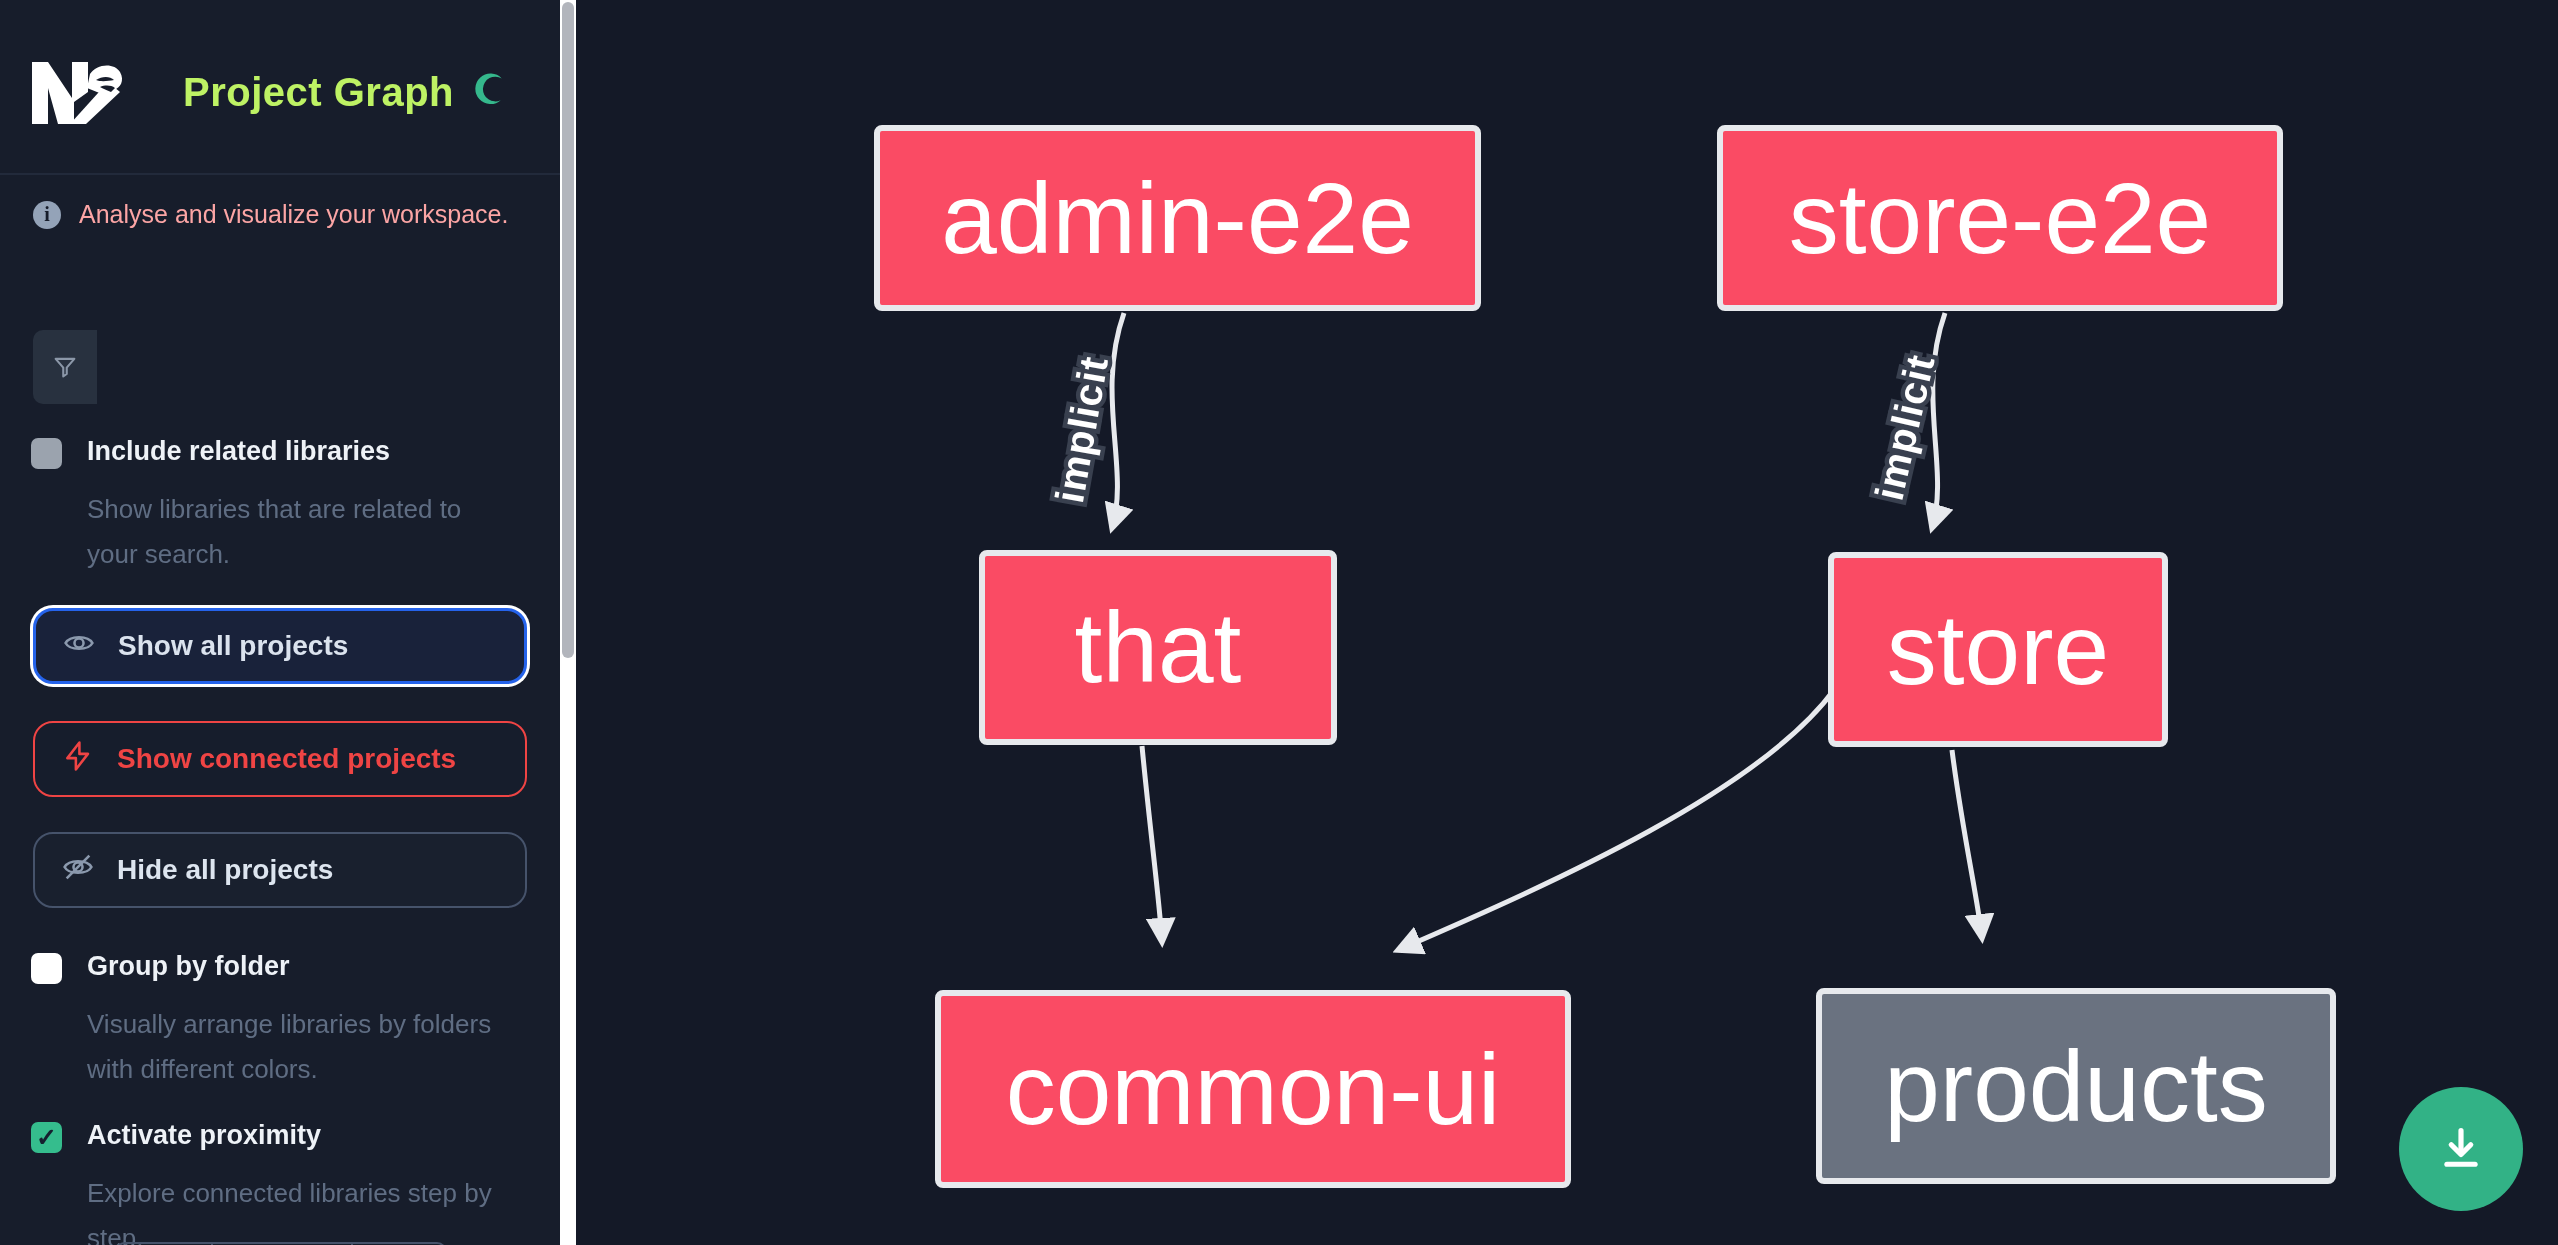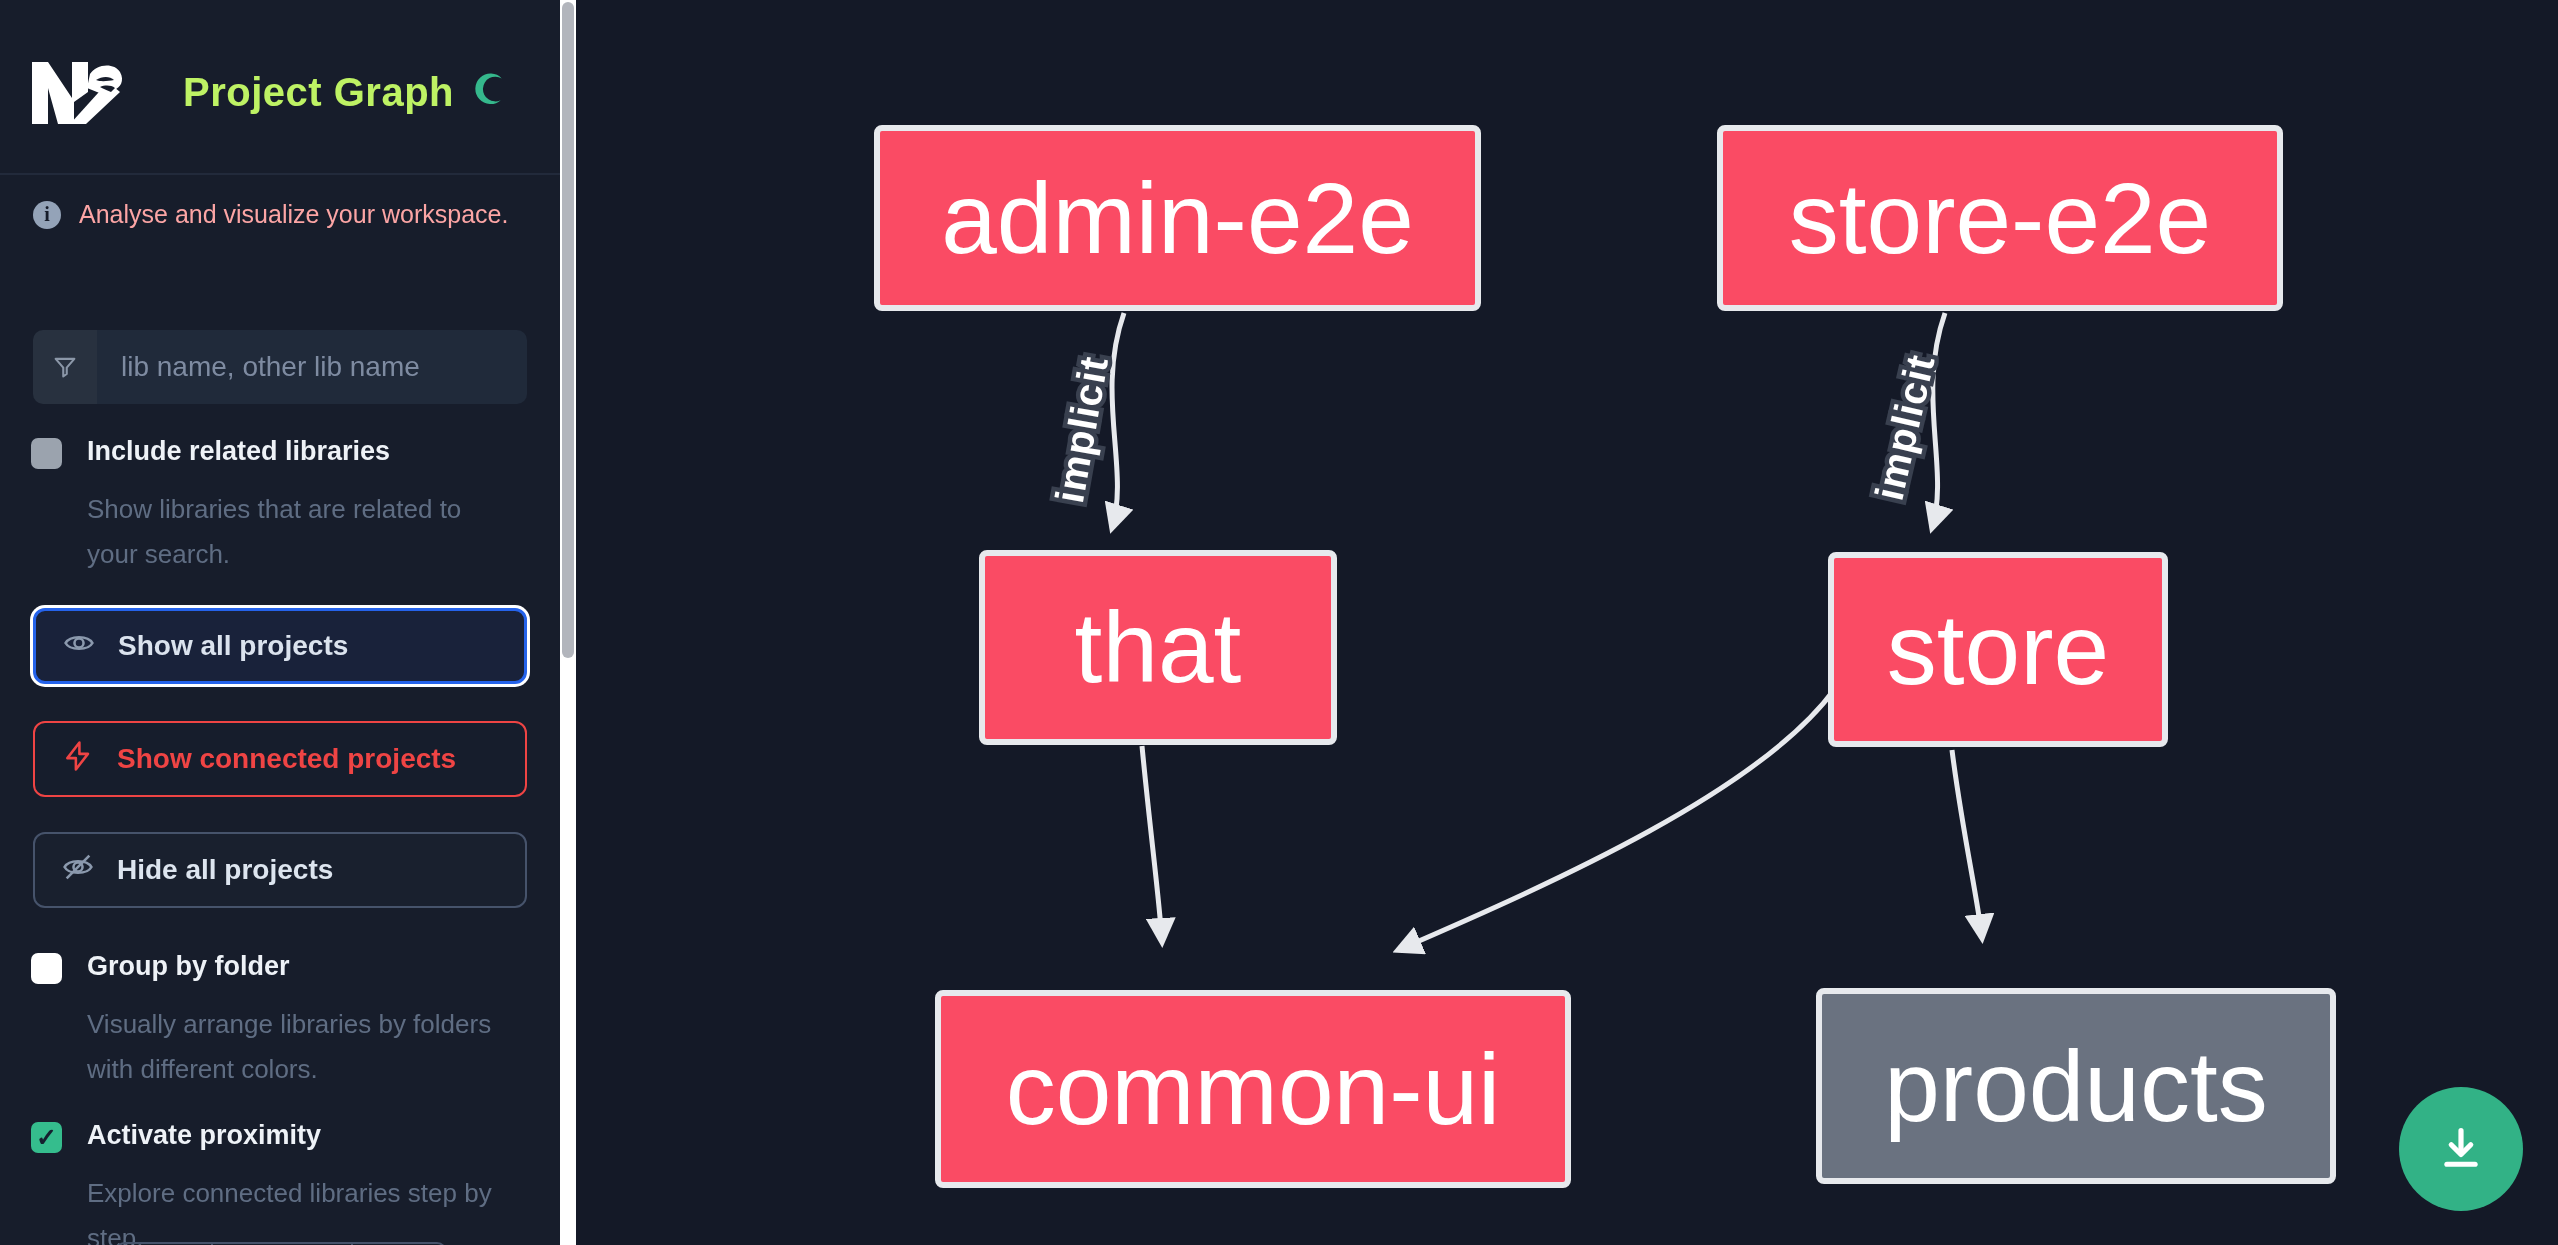--- a/index.html
+++ b/index.html
@@ -52,21 +52,21 @@
   .box-white { background:#ffffff; }
   .box-green { background:#35bd8d; }
   .opt .lbl { font-size:27px; font-weight:700; color:#eef2f7; line-height:31px; }
   .opt .desc { font-size:26px; color:#5f6d83; line-height:45px; width:430px;
     margin-top:20px; }
   #opt-related   { top:436px; }
   #opt-folder    { top:951px; }
   #opt-proximity { top:1120px; }
 
   
-  .sb-btn { position:absolute; left:33px; width:494px; height:76px; border-radius:12px;
+  .sb-btn { position:absolute; left:33px; width:494px; height:76px; border-radius:20px;
     display:flex; align-items:center; padding-left:26px; gap:22px; font-size:28px;
     font-weight:700; cursor:pointer; background:#19223a; }
   #btn-show-all { top:608px; border:3px solid #2563eb; box-shadow:0 0 0 3px #ffffff;
     color:#dbe3ee; }
   #btn-affected { top:721px; border:2px solid #ef4444; color:#ef4444; background:#161d2c; }
   #btn-hide     { top:832px; border:2px solid #46536b; color:#dde5ef; background:#19202e; }
   .sb-btn svg { flex:0 0 34px; }
 
   
   .segmented { position:absolute; left:115px; top:1242px; width:332px; height:36px;
@@ -175,21 +175,20 @@
     <span class="info-icon">i</span>
     <span class="info-text">Analyse and visualize your workspace.</span>
   </div>
 
   <div class="search">
     <span class="search-iconbox">
       <svg width="28" height="28" viewBox="0 0 24 24" fill="none" stroke="#8b97a8" stroke-width="1.8" stroke-linejoin="round">
         <path d="M4 5 h16 l-6.5 7.5 V18 l-3 2 v-7.5 Z"></path>
       </svg>
     </span>
-    <input type="text" placeholder="lib name, other lib name" style="">
   </div>
 
   <div class="opt" id="opt-related">
     <span class="box box-gray"></span>
     <span>
       <span class="lbl">Include related libraries</span>
       <div class="desc">Show libraries that are related to your search.</div>
     </span>
   </div>
 

